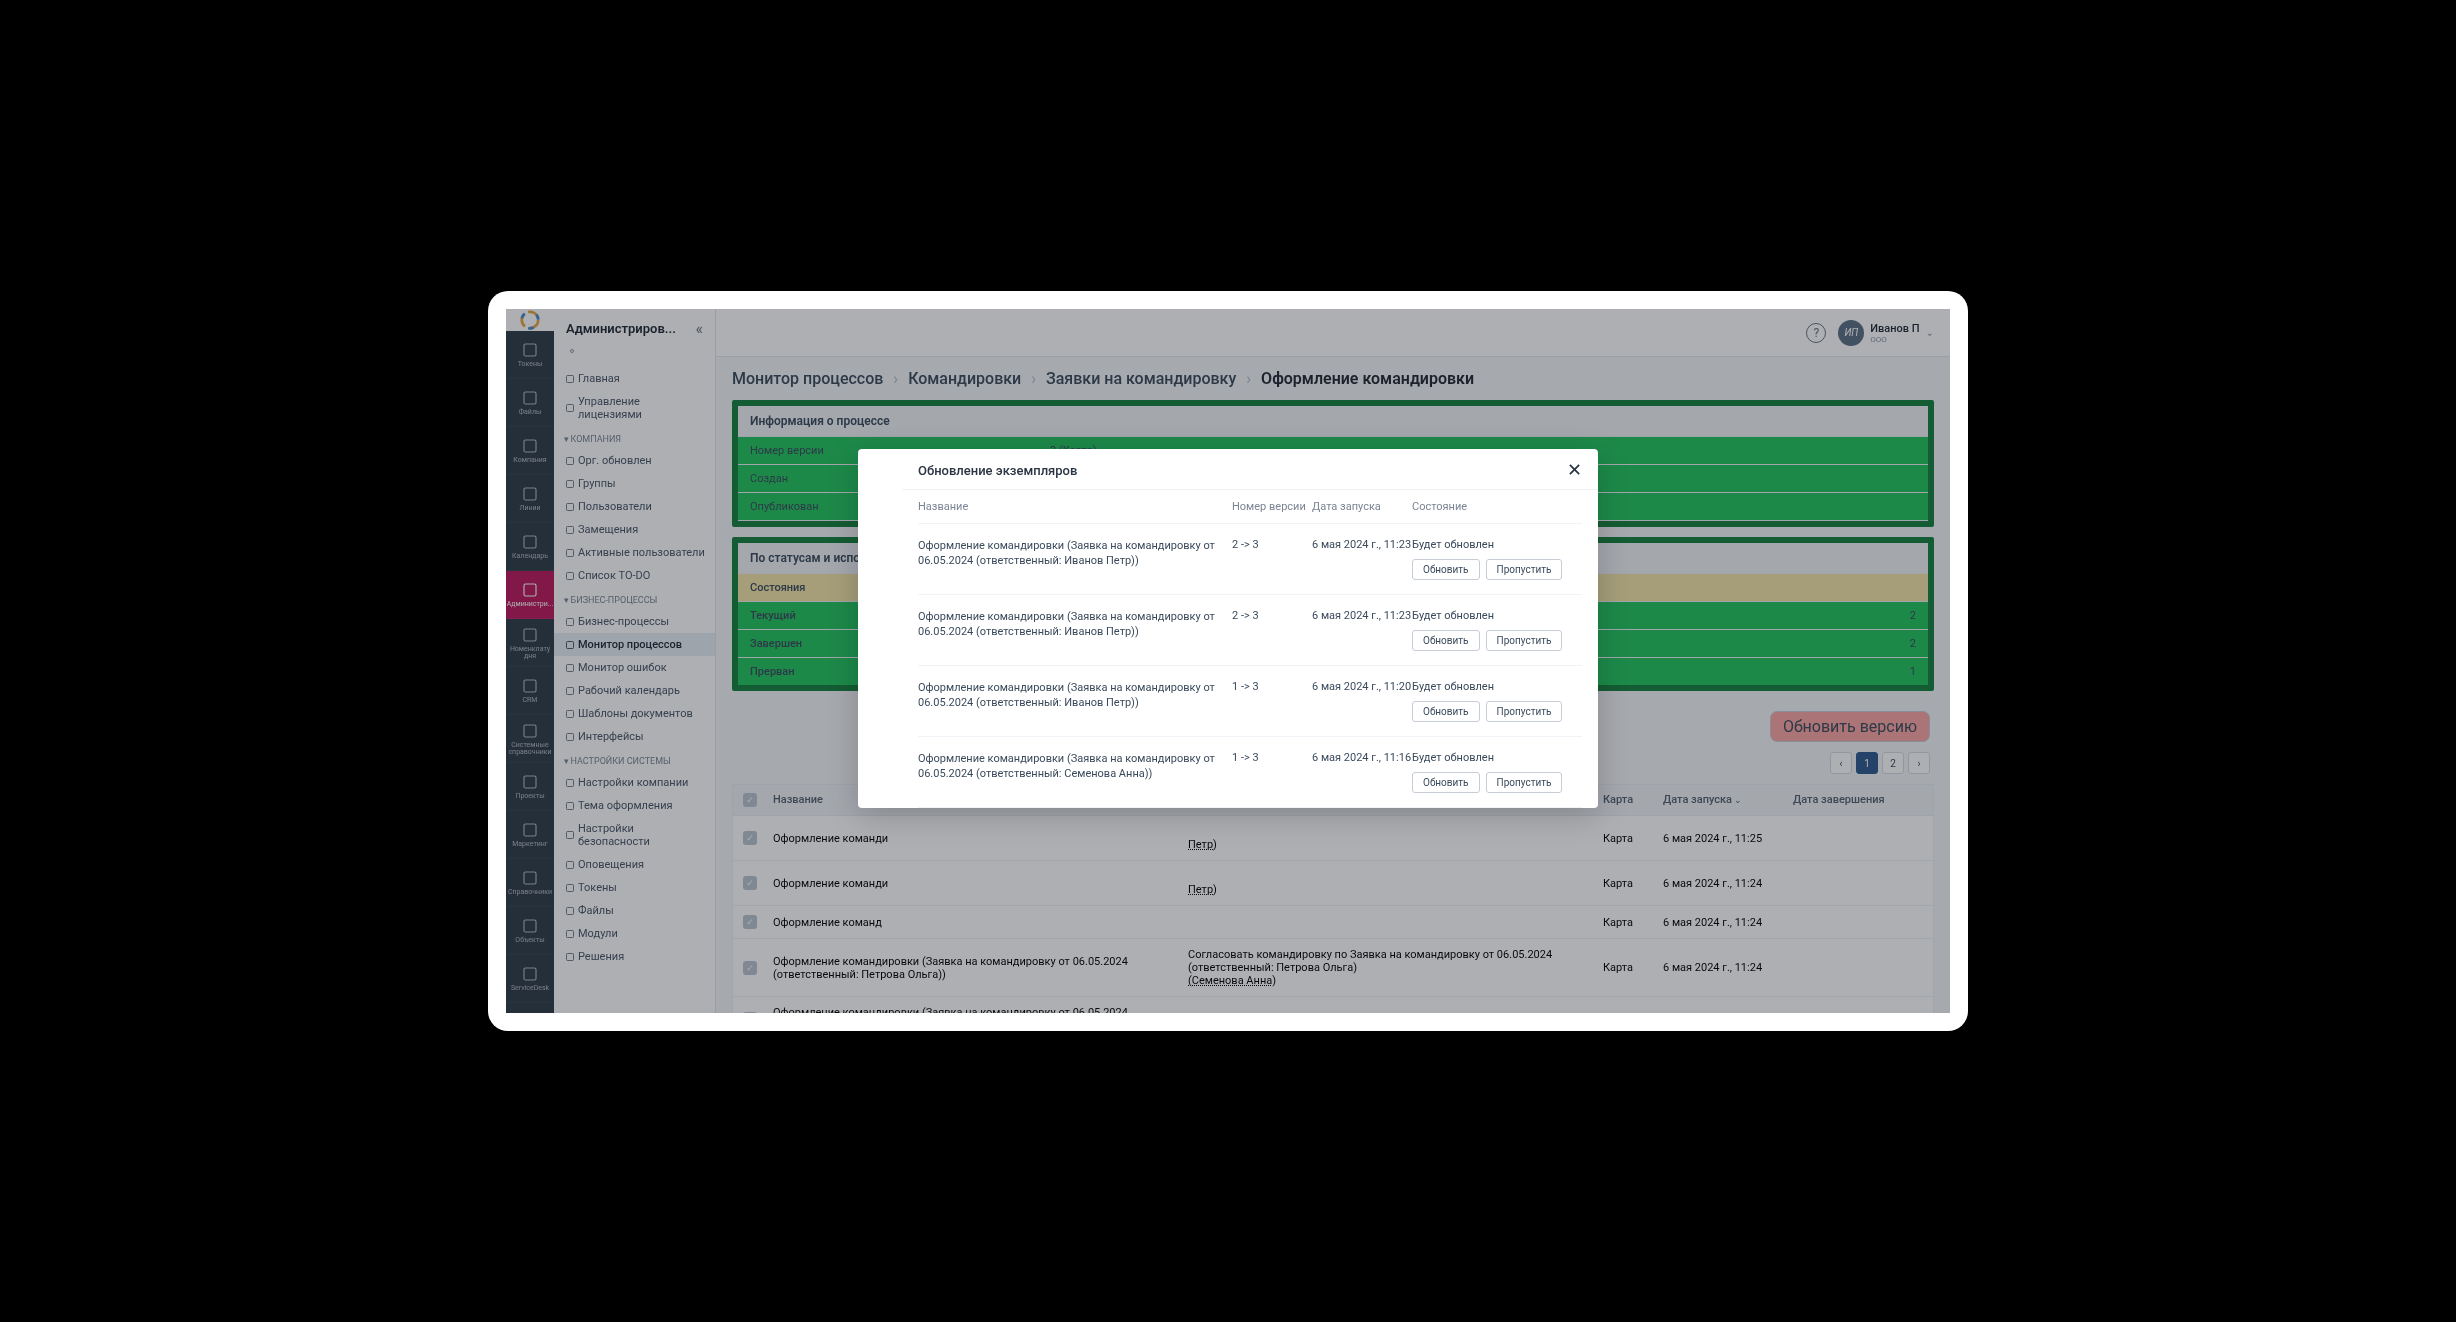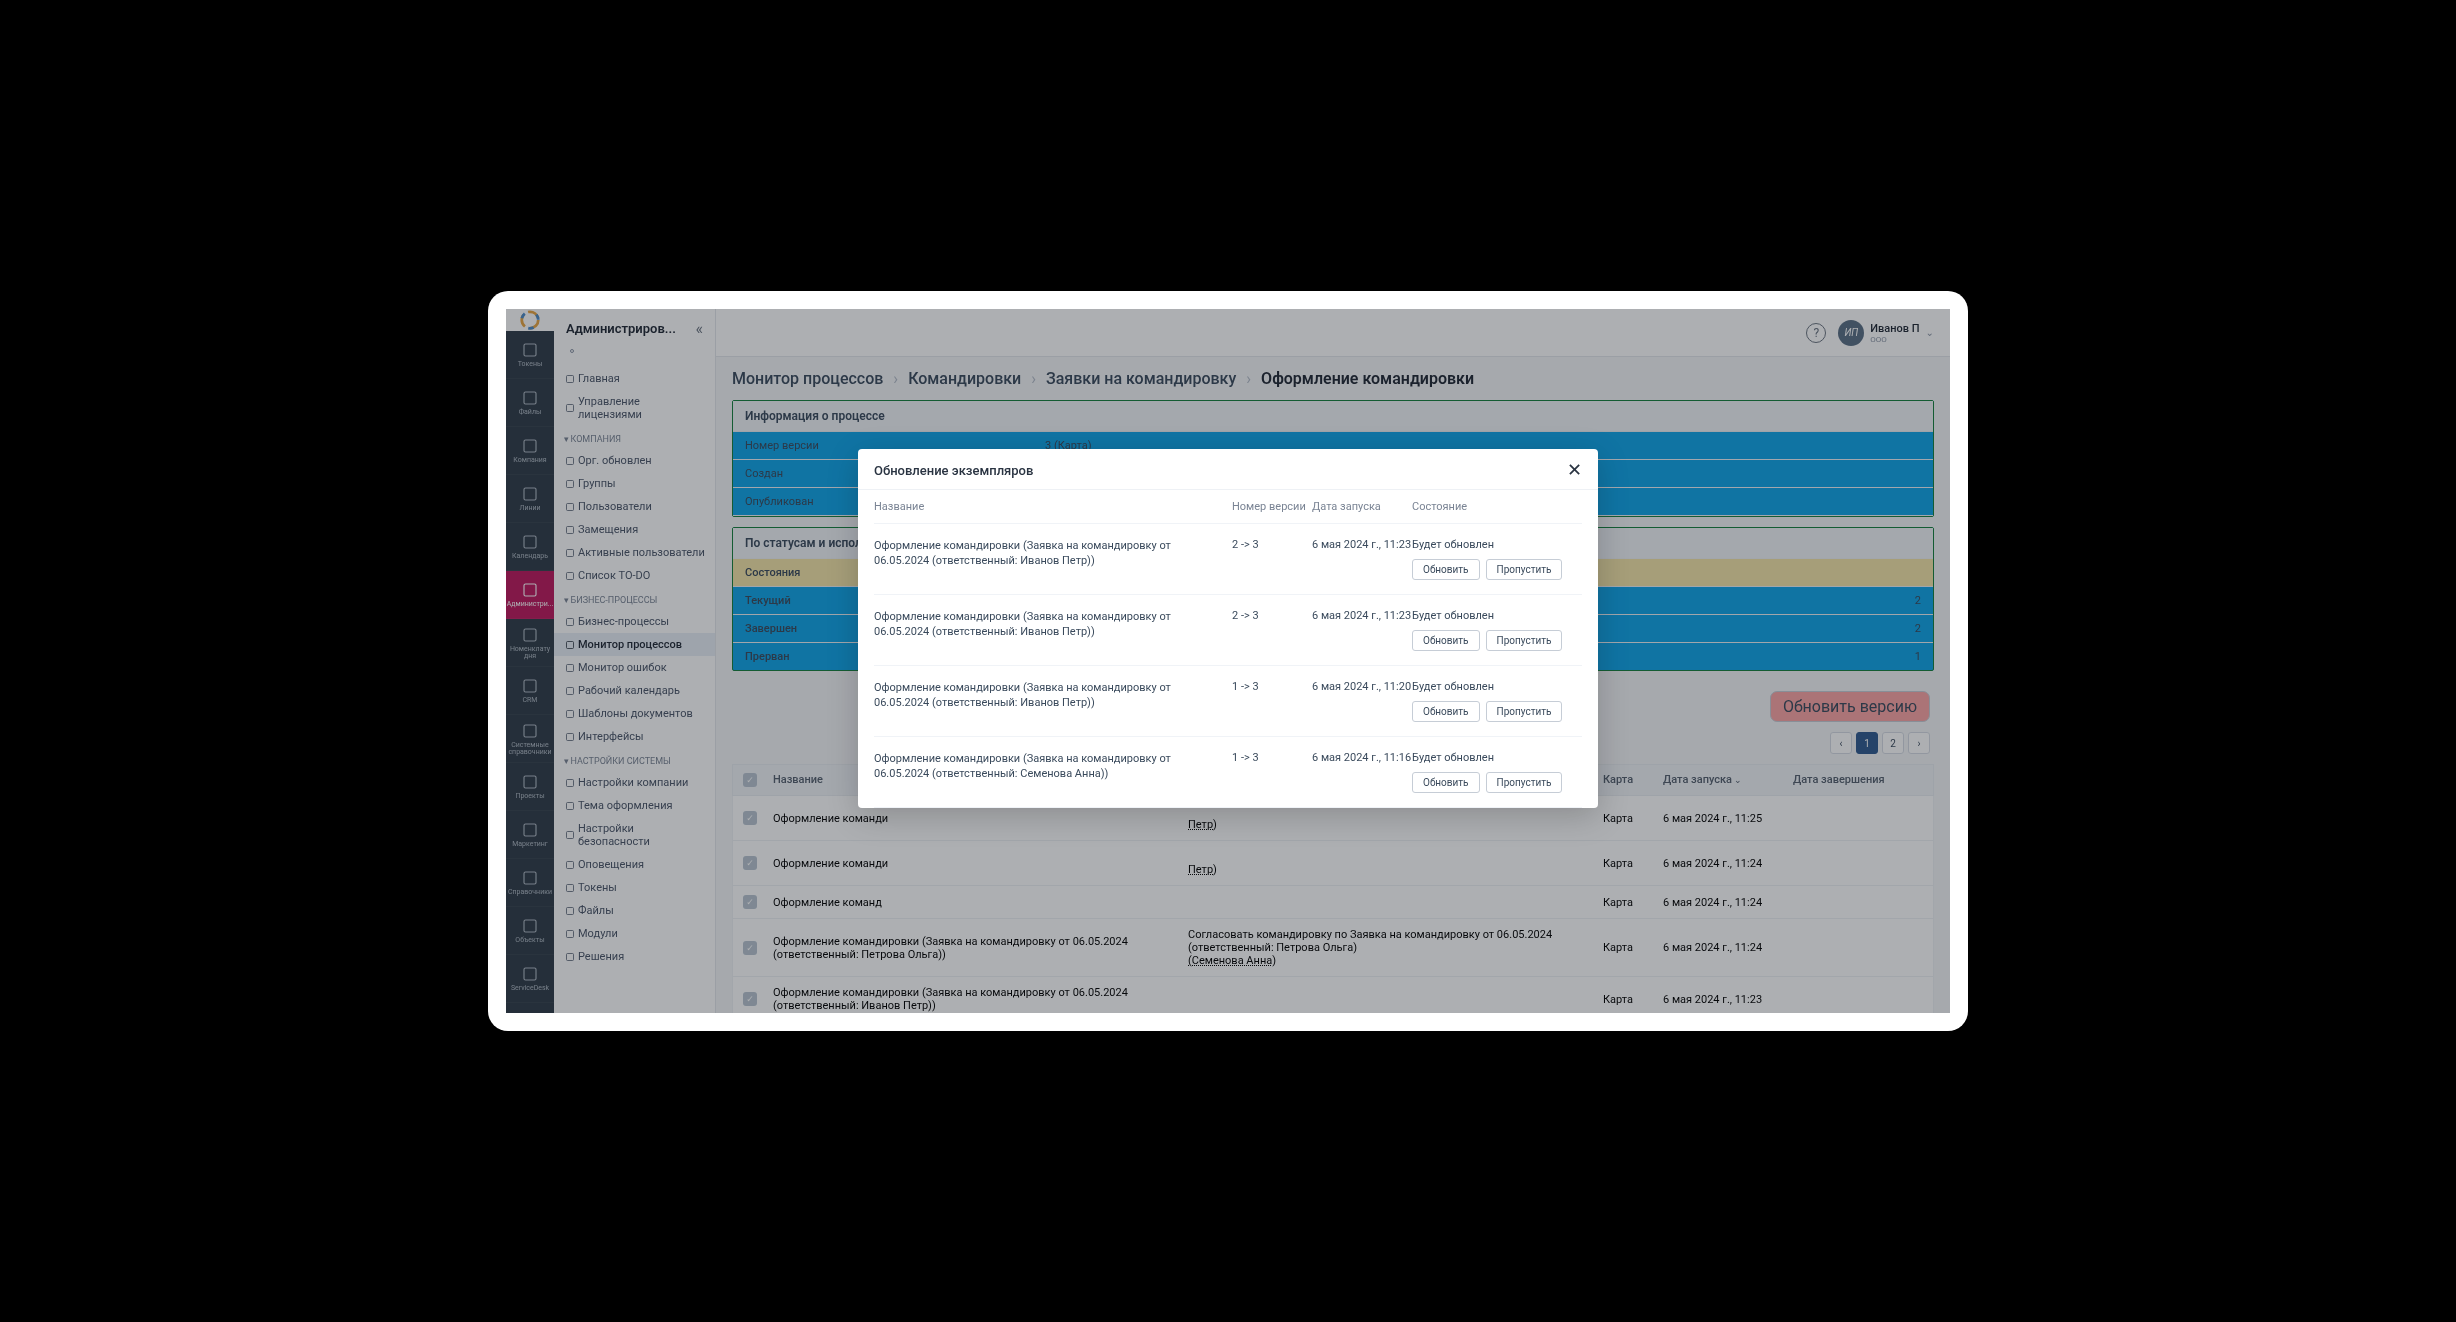--- a/index.html
+++ b/index.html
@@ -30,21 +30,21 @@
 .topbar .user { display:flex; align-items:center; gap:6px; cursor:pointer; }
 .topbar .avatar { width:26px; height:26px; border-radius:50%; background:#5a6f84; color:#fff; font-size:10px; display:flex; align-items:center; justify-content:center;font-style:italic; }
 .topbar .uname { font-size:11px; color:#1f2733; font-weight:500; }
 .topbar .uorg { font-size:8px; color:#8b95a5; }
 .topbar .chev { color:#8b95a5; font-size:10px; }
 .content { flex:1; padding:12px 16px; overflow:auto; }
 .crumbs { display:flex; align-items:center; gap:10px; font-size:16px; margin-bottom:12px; }
 .crumbs .c { color:#1f2733; font-weight:600; }
 .crumbs .c.link { color:#3a4a5c; font-weight:500; cursor:pointer; }
 .crumbs .sep { color:#b4bcc8; }
-.panel { background:#0ea5e9; border:1px solid #15803d; border-radius:2px; }
+.panel { background:#22c55e; border:6px solid #15803d; border-radius:2px; }
 .panel-hdr { padding:8px 12px; background:#f1f4f8; font-size:12px; font-weight:600; color:#3a4a5c; border-bottom:1px solid #e9edf1; }
 .info-row { display:flex; padding:7px 12px; font-size:11px; border-bottom:1px solid #f0f3f7; }
 .info-row .k { width:300px; color:#3a4a5c; }
 .info-row .v { color:#3a4a5c; }
 .status-sec { margin-bottom:10px; }
 .status-sec .hdr { padding:8px 12px; background:#f1f4f8; font-size:12px; font-weight:600; color:#3a4a5c; }
 .status-sec .row { display:flex; padding:7px 12px; font-size:11px; border-top:1px solid #eef1f5; align-items:center; }
 .status-sec .row.hl { background:#f4e5a8; }
 .status-sec .row .lbl { flex:1; color:#3a4a5c; font-weight:500; }
 .status-sec .row .cnt { color:#3a4a5c; }
@@ -58,21 +58,21 @@
 .tbl .tr { display:flex; padding:9px 10px; border:1px solid #eef1f5; border-top:none; background:#fff; align-items:center; }
 .tbl .chk { width:30px; }
 .tbl .chk .box { width:14px; height:14px; border-radius:3px; background:#b8c4d0; display:flex; align-items:center; justify-content:center; color:#fff; font-size:9px; }
 .tbl .c-name { flex:1.1; padding-right:10px; }
 .tbl .c-task { flex:1.1; padding-right:10px; }
 .tbl .c-map { width:60px; }
 .tbl .c-start { width:130px; }
 .tbl .c-end { width:130px; }
 .tbl .underline { text-decoration:underline; text-decoration-style:dotted; }
 .overlay { position:absolute; inset:0; background:rgba(20,26,34,.35); display:flex; align-items:flex-start; justify-content:center; padding-top:140px; }
-.modal { width:740px; background:#fff; border-radius:4px; box-shadow:0 8px 32px rgba(0,0,0,.2); display:flex; flex-direction:column; max-height:400px; }
+.modal { width:740px; background:#fff; border-radius:4px; box-shadow:0 8px 32px rgba(0,0,0,.2); display:flex; flex-direction:column; max-height:400px;padding-left:44px; }
 .modal-hdr { display:flex; align-items:center; padding:12px 16px 10px; border-bottom:1px solid #eef1f5; }
 .modal-hdr .t { font-size:13px; color:#2a3442; font-weight:500; flex:1; }
 .modal-hdr .x { cursor:pointer; color:#2a3442; font-size:18px; line-height:1; }
 .modal-body { flex:1; overflow:auto; padding:0 16px; position:relative; }
 .m-thead { display:flex; padding:10px 0; font-size:11px; color:#7a8494; position:sticky; top:0; background:#fff; border-bottom:1px solid #f0f3f7; }
 .m-c-name { flex:1.3; padding-right:12px; }
 .m-c-ver { width:80px; }
 .m-c-date { width:100px; }
 .m-c-st { width:170px; }
 .m-row { display:flex; padding:14px 0; border-bottom:1px solid #f0f3f7; font-size:11px; color:#3a4a5c; }

